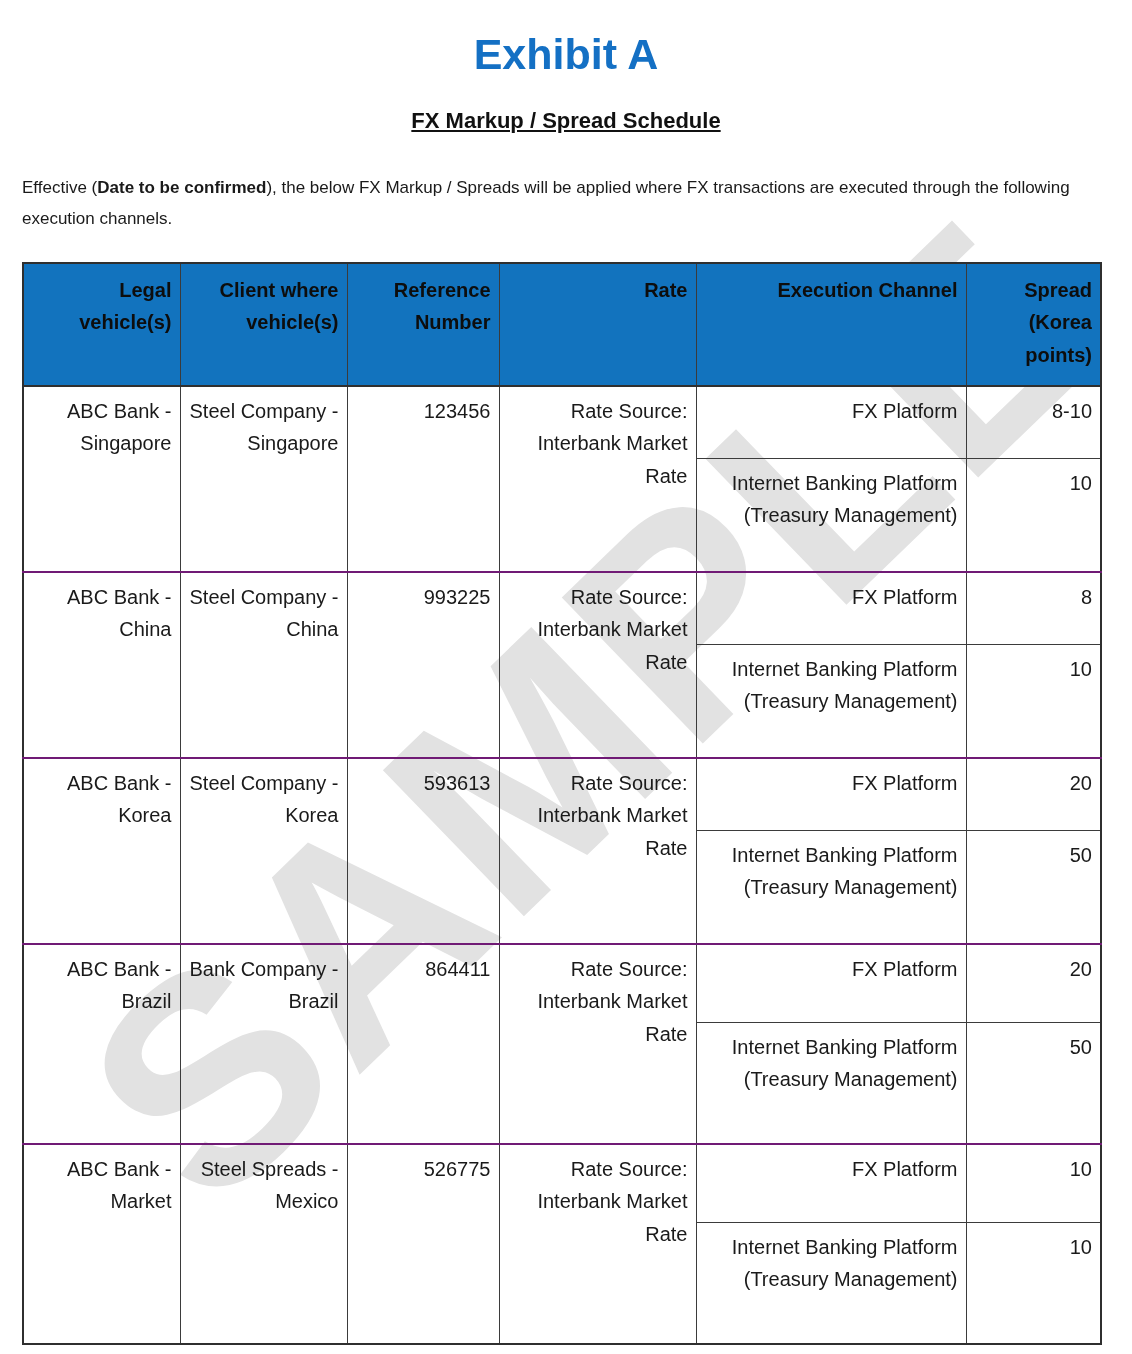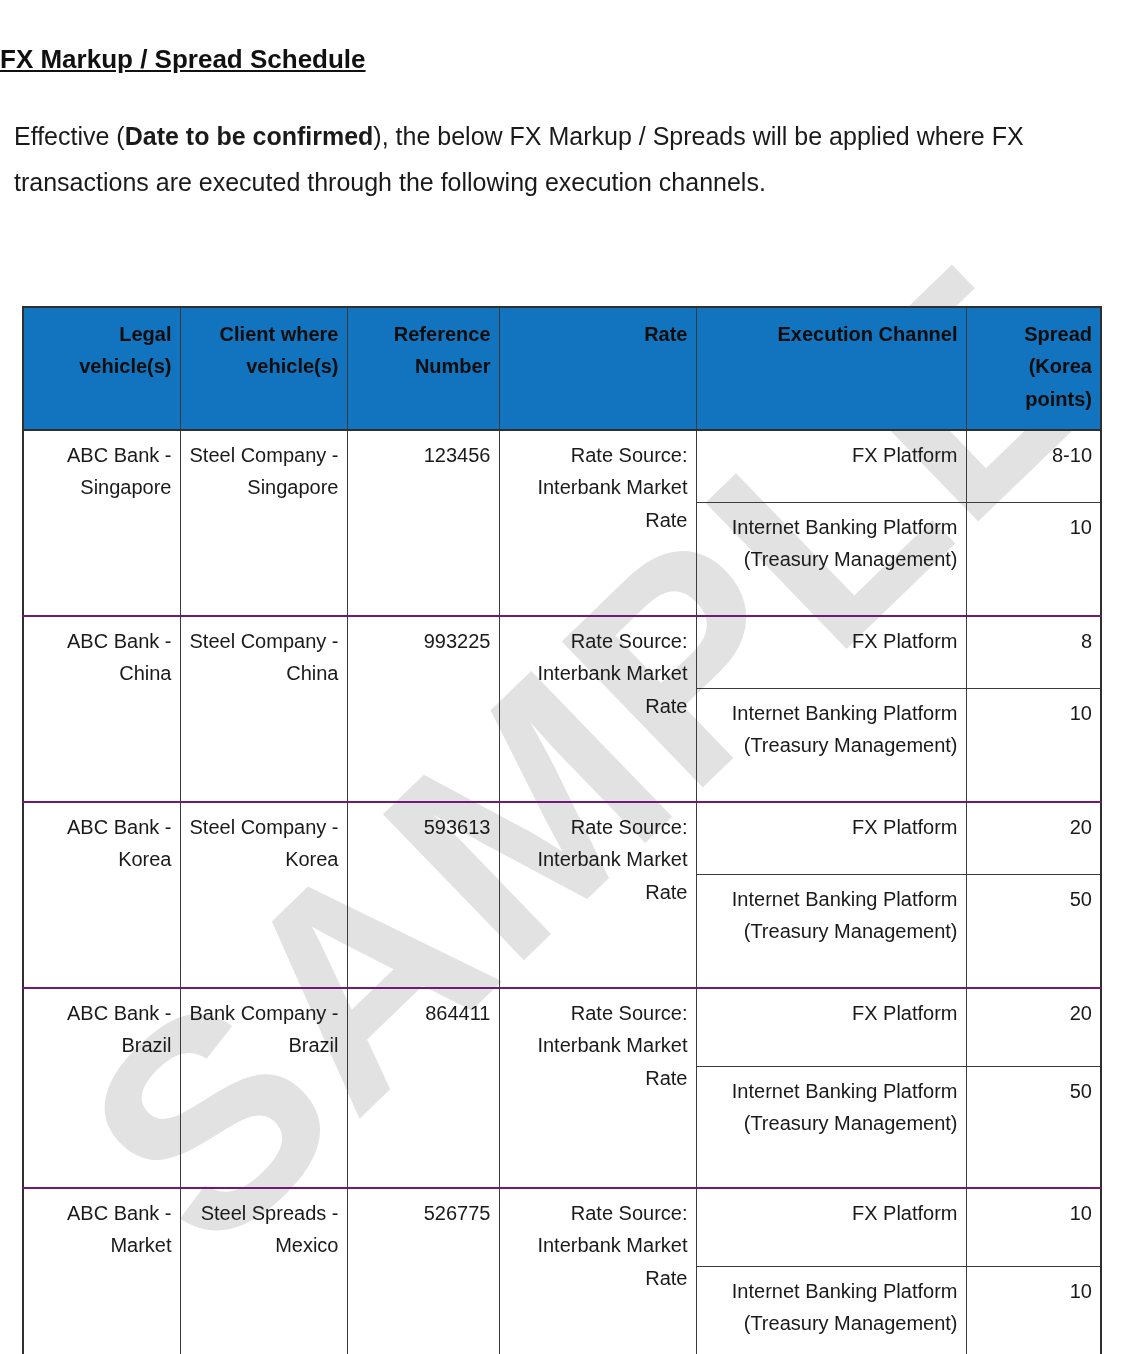--- a/index.html
+++ b/index.html
@@ -33,29 +33,30 @@
   .content { position: relative; z-index: 1; }
 
   .title {
     padding-top: 30px;
     text-align: center;
     font-size: 43px;
     font-weight: 700;
     color: #1470c4;
   }
   .subtitle {
-    margin-top: 44px;
-    font-size: 26px;
+    margin-top: 29px;
+    text-align: center;
+    font-size: 22px;
     font-weight: 700;
     text-decoration: underline;
     color: #111111;
   }
   .intro {
-    margin: 38px 24px 0 14px;
-    font-size: 25px;
+    margin: 38px 24px 0 22px;
+    font-size: 17px;
     line-height: 1.85;
     color: #1a1a1a;
   }
   .intro b { font-weight: 700; }
 
   table.fx-table {
     position: absolute;
     left: 22px;
     top: 262px;
     width: 1078px;
@@ -89,20 +90,21 @@
 </style>
 </head>
 <body>
 
 <div class="page">
 
   <div class="watermark">SAMPLE</div>
 
   <div class="content">
 
+    <div class="title">Exhibit A</div>
 
     <div class="subtitle">FX Markup / Spread Schedule</div>
 
     <p class="intro"><span>Effective (</span><b>Date to be confirmed</b><span>), the below FX Markup / Spreads will be applied where FX transactions are executed through the following execution channels.</span></p>
 
     <table class="fx-table">
       <colgroup>
         <col style="width:157px">
         <col style="width:167px">
         <col style="width:152px">

